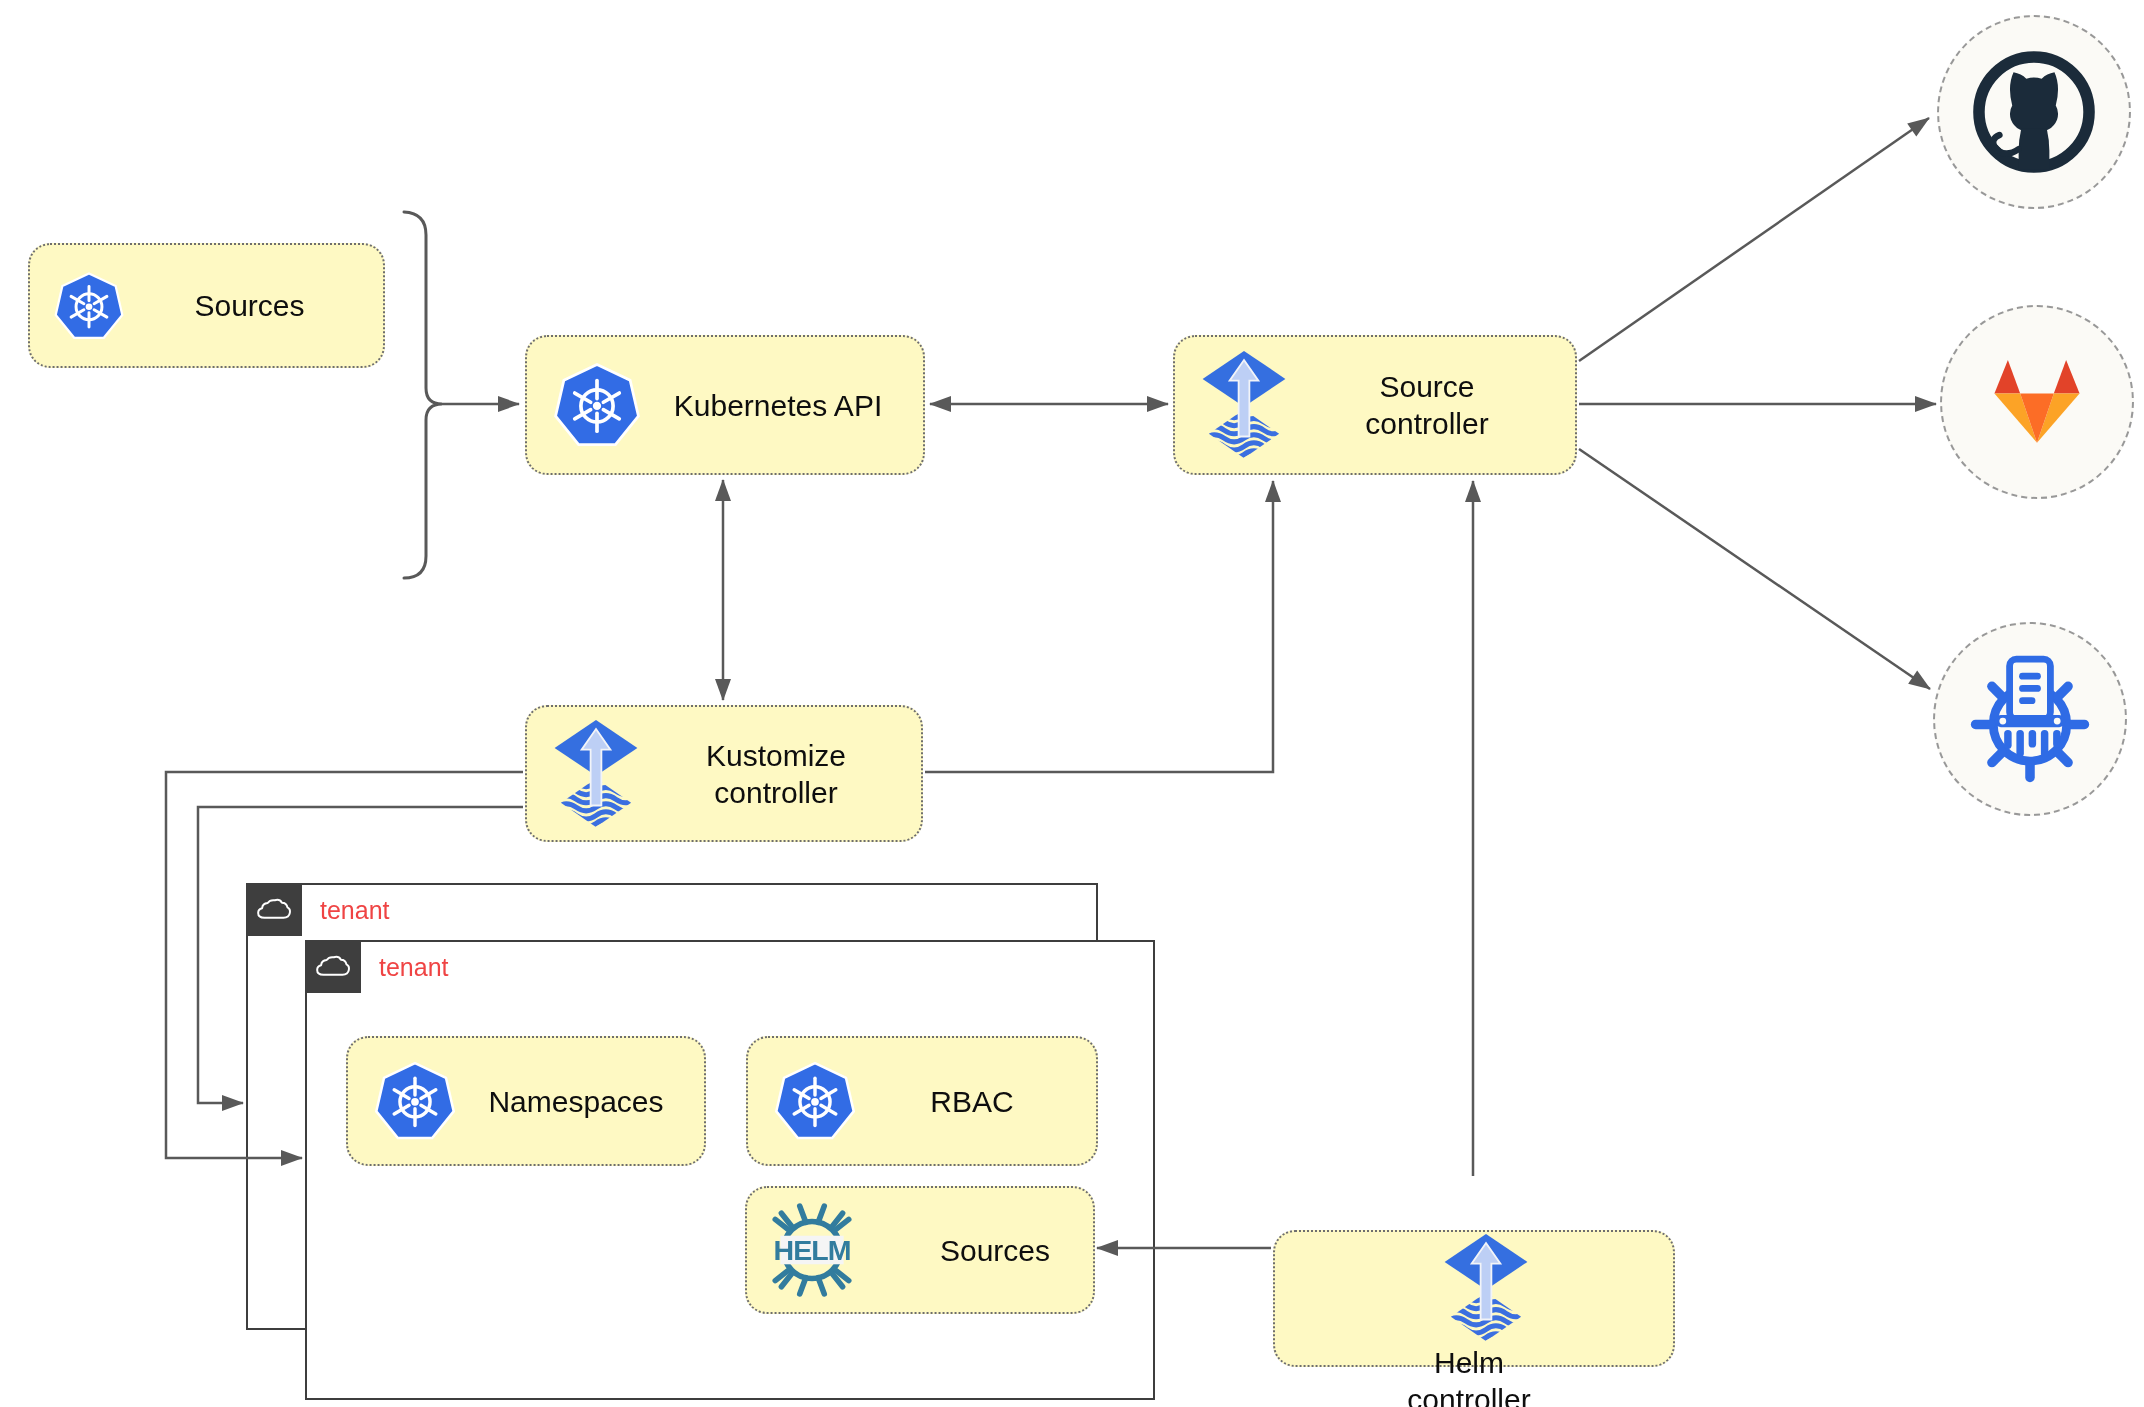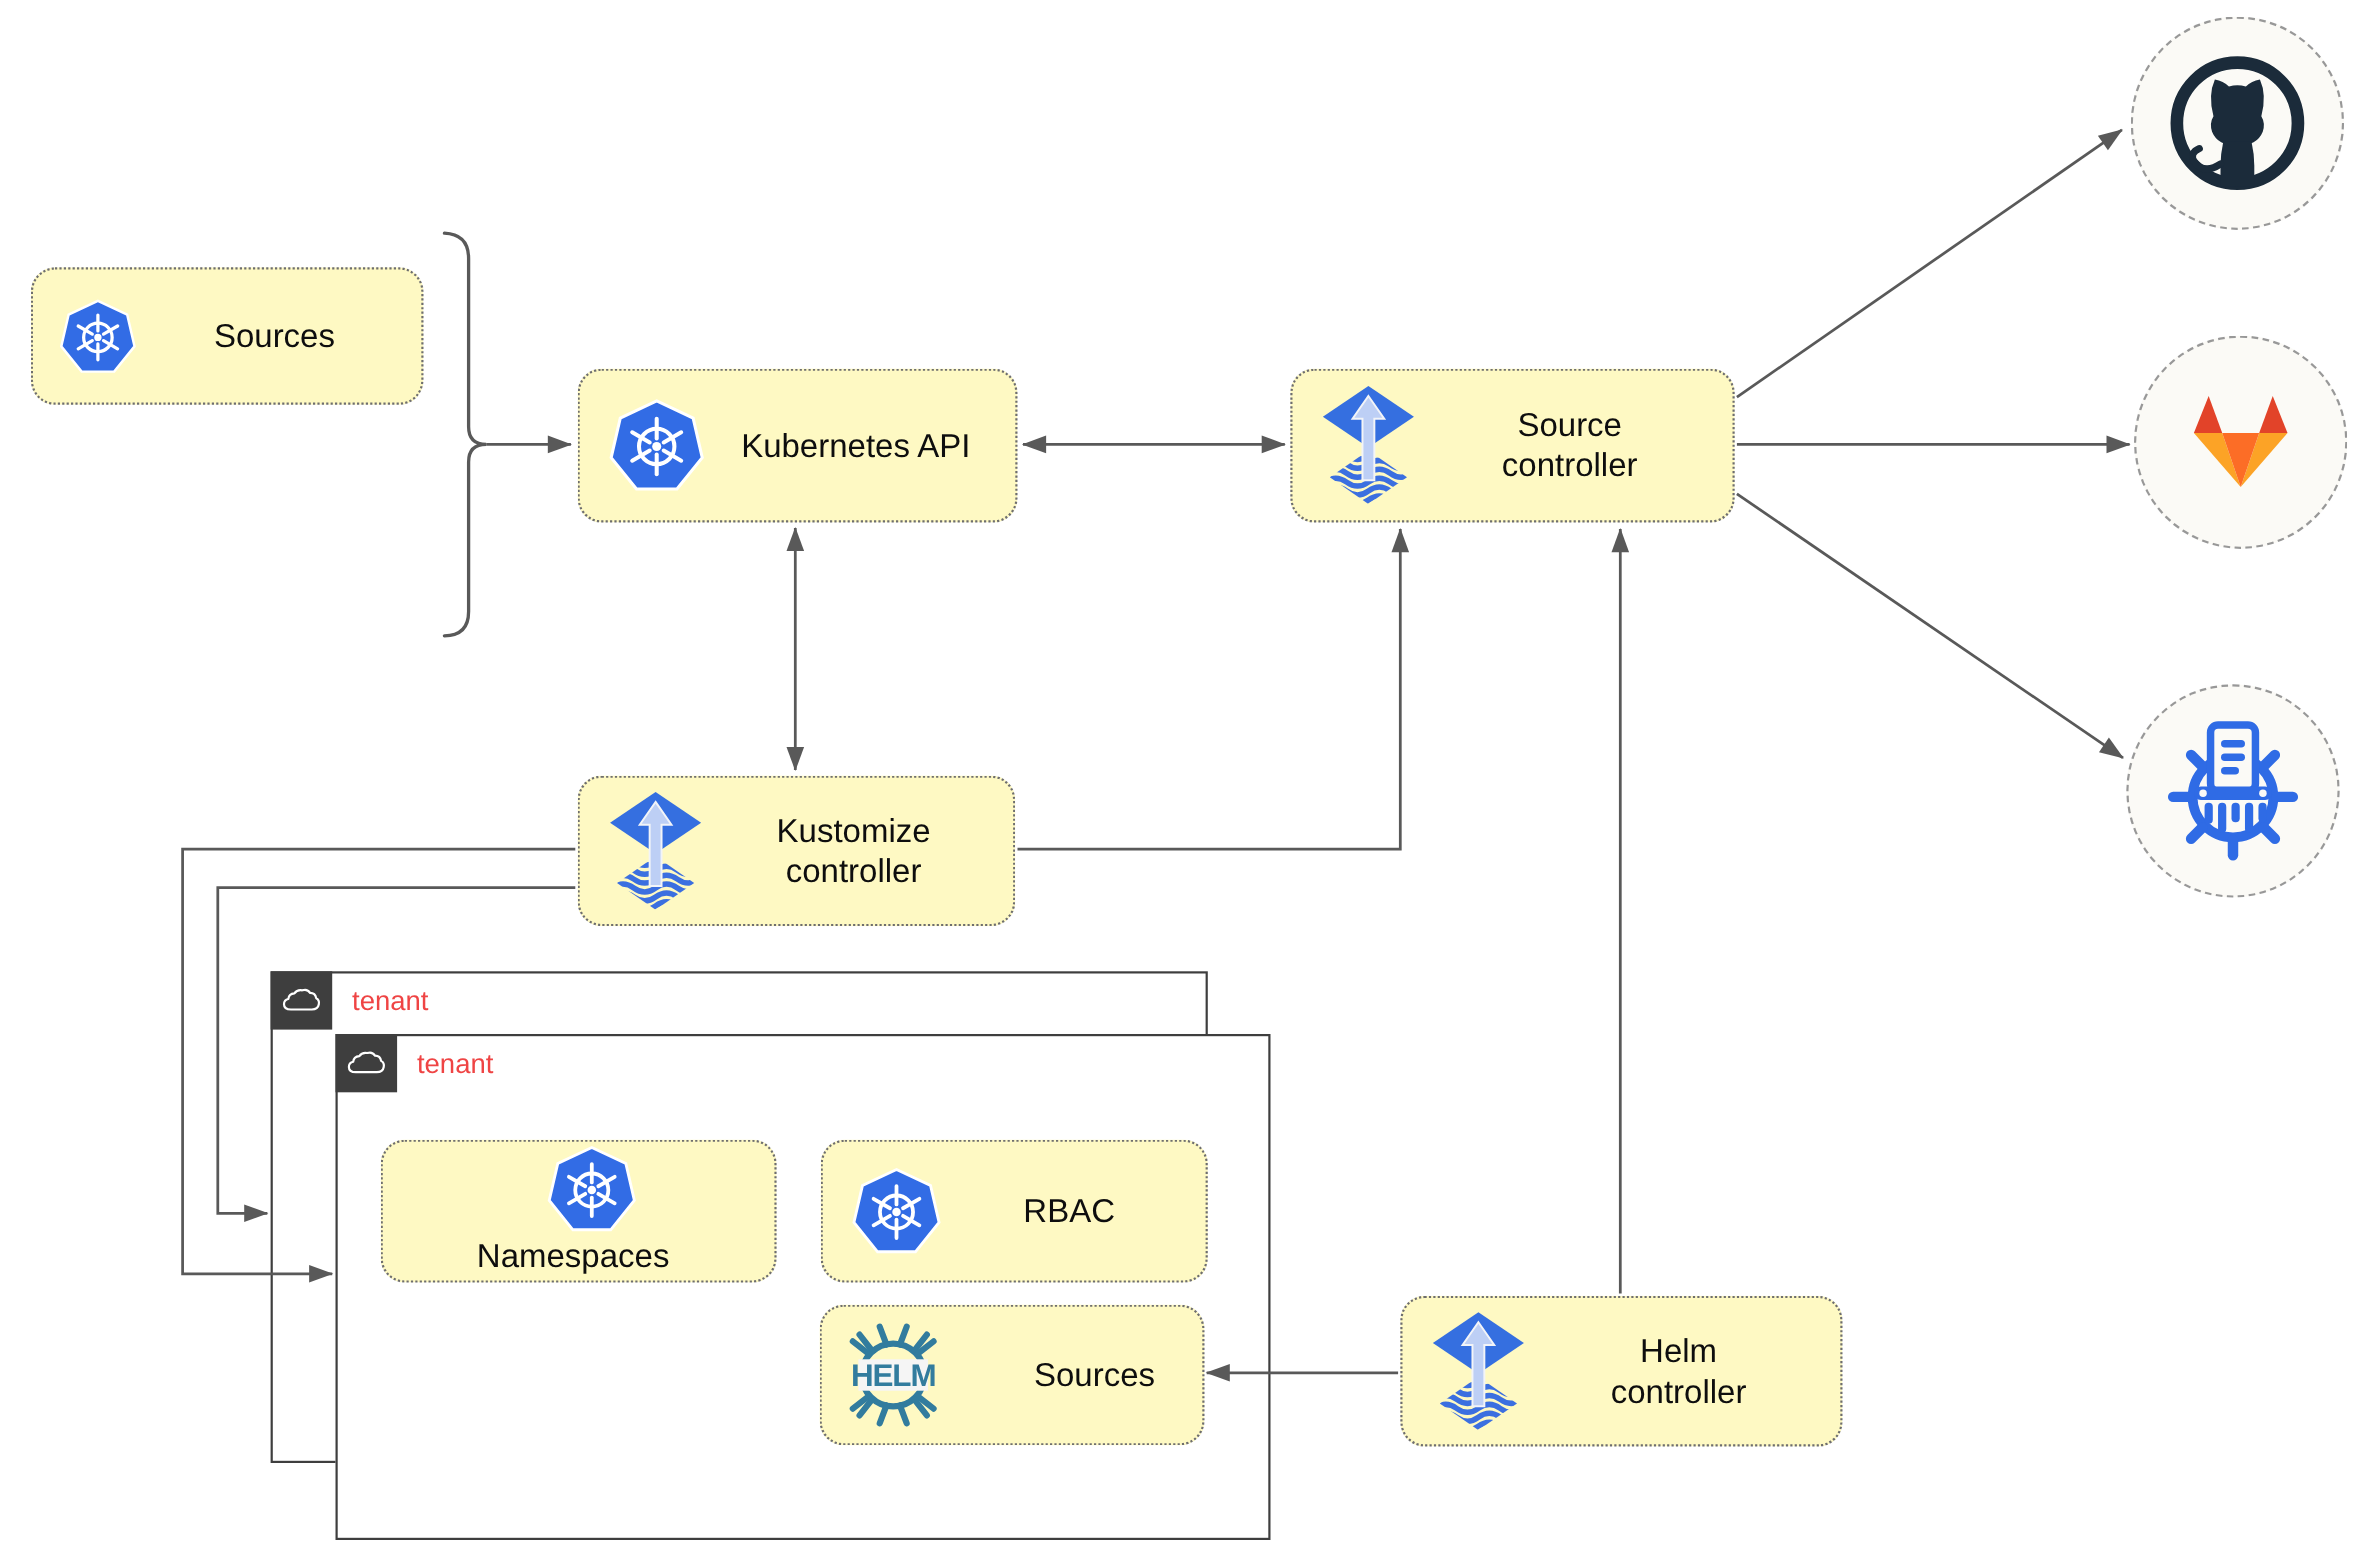--- a/index.html
+++ b/index.html
@@ -129,21 +129,21 @@
   </div>
 
   <div class="tenant z2" style="left:305px;top:940px;width:850px;height:460px;">
     <div class="tab">
       <svg width="38" height="26" viewBox="0 0 96 64">
           <use href="#sym-cloud"></use>
         </svg>
     </div>
     <div class="tlbl">tenant</div>
 
-    <div class="box" style="left:39px;top:94px;width:360px;height:130px;flex-direction:column;">
+    <div class="box" style="left:39px;top:94px;width:360px;height:130px;">
       <svg class="ic" width="86" height="86" viewBox="0 0 100 100">
           <use href="#sym-k8s"></use>
         </svg>
       <div class="lbl">Namespaces</div>
     </div>
 
     <div class="box" style="left:439px;top:94px;width:352px;height:130px;">
       <svg class="ic" width="86" height="86" viewBox="0 0 100 100">
           <use href="#sym-k8s"></use>
         </svg>
@@ -201,21 +201,21 @@
 
   <div class="box z3" style="left:1173px;top:335px;width:404px;height:140px;">
     <svg class="ic" width="90" height="112" viewBox="0 0 100 124">
         <use href="#sym-flux"></use>
       </svg>
     <div class="lbl two">
         <span>Source controller</span>
       </div>
   </div>
 
-  <div class="box z3" style="left:1273px;top:1178px;width:402px;height:137px;">
+  <div class="box z3" style="left:1273px;top:1230px;width:402px;height:137px;flex-direction:column;">
     <svg class="ic" width="90" height="112" viewBox="0 0 100 124">
         <use href="#sym-flux"></use>
       </svg>
     <div class="lbl two">
         <span>Helm controller</span>
       </div>
   </div>
 
   <div class="circle z3" style="left:1937px;top:15px;">
     <svg width="128" height="128" viewBox="0 0 100 100">

